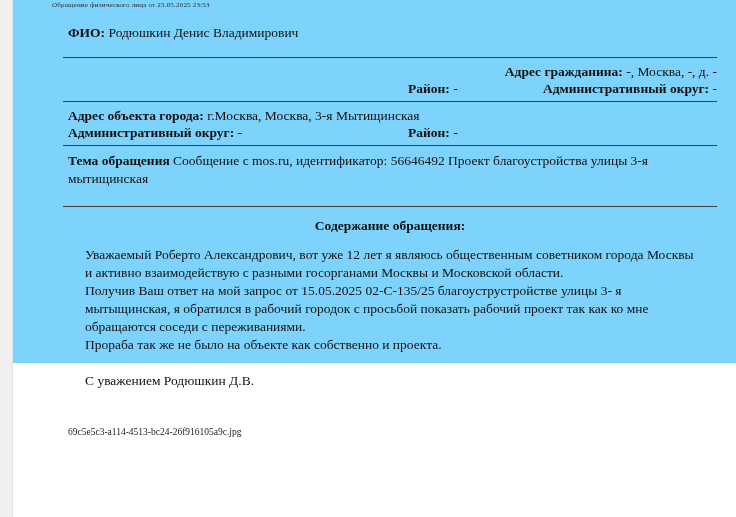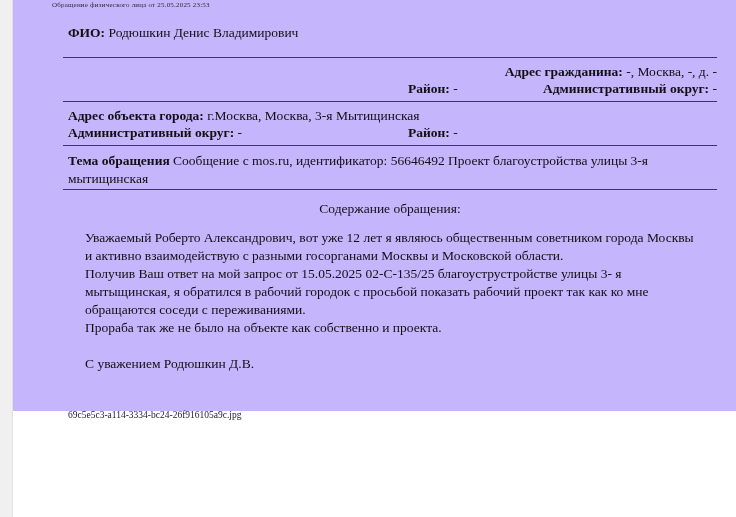--- a/index.html
+++ b/index.html
@@ -8,22 +8,22 @@
     width: 736px;
     height: 517px;
     overflow: hidden;
     background: #ffffff;
     font-family: "Liberation Serif", serif;
     color: #111111;
   }
   .viewport {
     position: relative;
     width: 736px;
-    height: 411px;
-    background: #c4b5fd;
+    height: 363px;
+    background: #7dd3fc;
   }
   .gutter {
     position: absolute;
     left: 0; top: 0;
     width: 12px;
     height: 517px;
     background: #f0f0f0;
     border-right: 1px solid #e2e2e2;
   }
   .header-note {
@@ -44,34 +44,34 @@
     line-height: 17px;
   }
   .row {
     position: relative;
     border-bottom: 1px solid #3d3d3d;
   }
   .row.r-fio      { padding: 6px 0 16px 5px; }
   .row.r-addr     { padding: 5px 0 4px 5px; text-align: right; }
   .row.r-phone    { padding: 6px 0 3px 5px; }
   .row.r-object   { padding: 5px 0 4px 5px; }
-  .row.r-topic    { padding: 6px 0 1px 5px; line-height: 18px; }
+  .row.r-topic    { padding: 6px 0 18px 5px; line-height: 18px; }
   .lbl { font-weight: bold; }
   .col2-rayon {
     position: absolute;
     left: 330px;
     top: inherit;
   }
   .pair-line { position: relative; }
   .pair-line .col2-rayon { position: absolute; left: 340px; top: 0; }
   .pair-line .col2-email { position: absolute; left: 305px; top: 0; white-space: nowrap; }
   .content-heading {
     margin-top: 10px;
     text-align: center;
-    font-weight: normal;
+    font-weight: bold;
     font-size: 13.5px;
   }
   .para {
     margin: 17px;
     margin-top: 12px;
     padding-left: 5px;
     font-size: 13.5px;
     line-height: 18px;
     white-space: pre-line;
   }
@@ -129,15 +129,15 @@
       <span>Сообщение с mos.ru, идентификатор: 56646492 Проект благоустройства улицы 3-я мытищинская</span>
     </div>
 
     <div class="content-heading">Содержание обращения:</div>
 
     <p class="para">Уважаемый Роберто Александрович, вот уже 12 лет я являюсь общественным советником города Москвы и активно взаимодействую с разными госорганами Москвы и Московской области.
 Получив Ваш ответ на мой запрос от 15.05.2025 02-С-135/25 благоуструстройстве улицы 3- я мытыщинская, я обратился в рабочий городок с просьбой показать рабочий проект так как ко мне обращаются соседи с переживаниями.
 Прораба так же не было на объекте как собственно и проекта.</p>
     <p class="para signature">С уважением Родюшкин Д.В.</p>
 
-    <div class="footer-filename">69c5e5c3-a114-3334-bc24-26f916105a9c.jpg</div>
+    <div class="footer-filename">69c5e5c3-a114-4513-bc24-26f916105a9c.jpg</div>
   </div>
 </div>
 
 </body></html>

